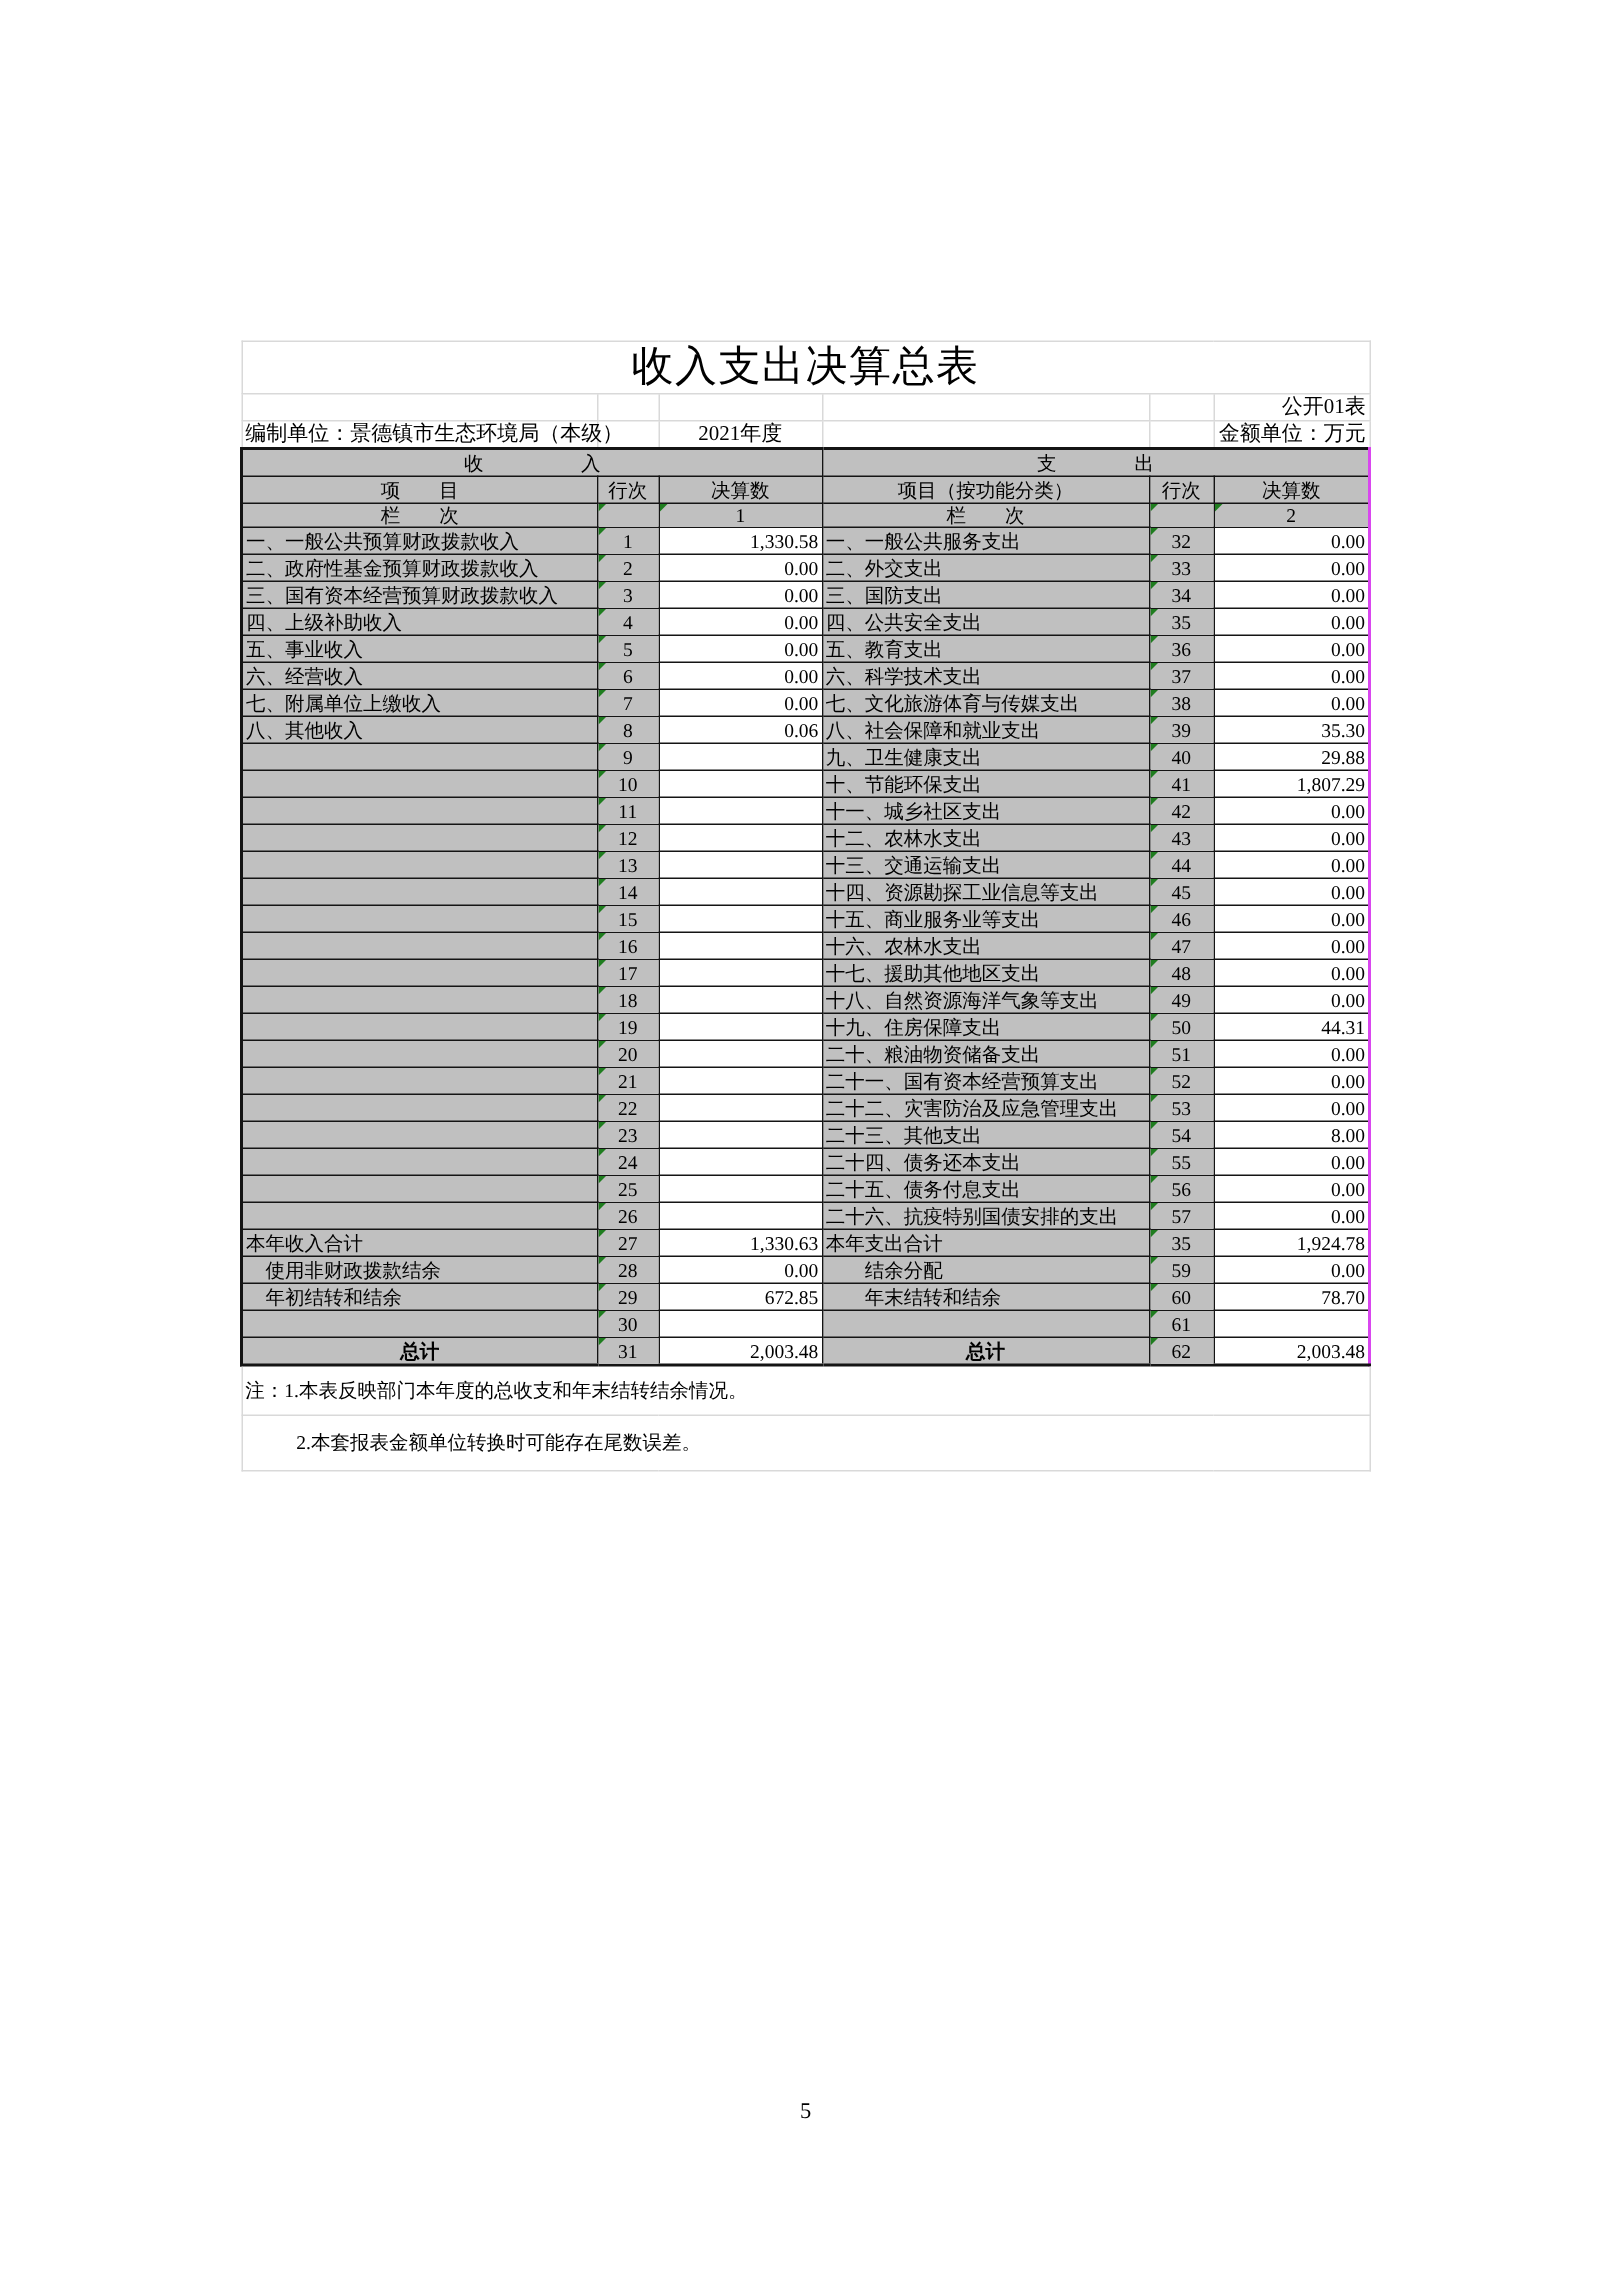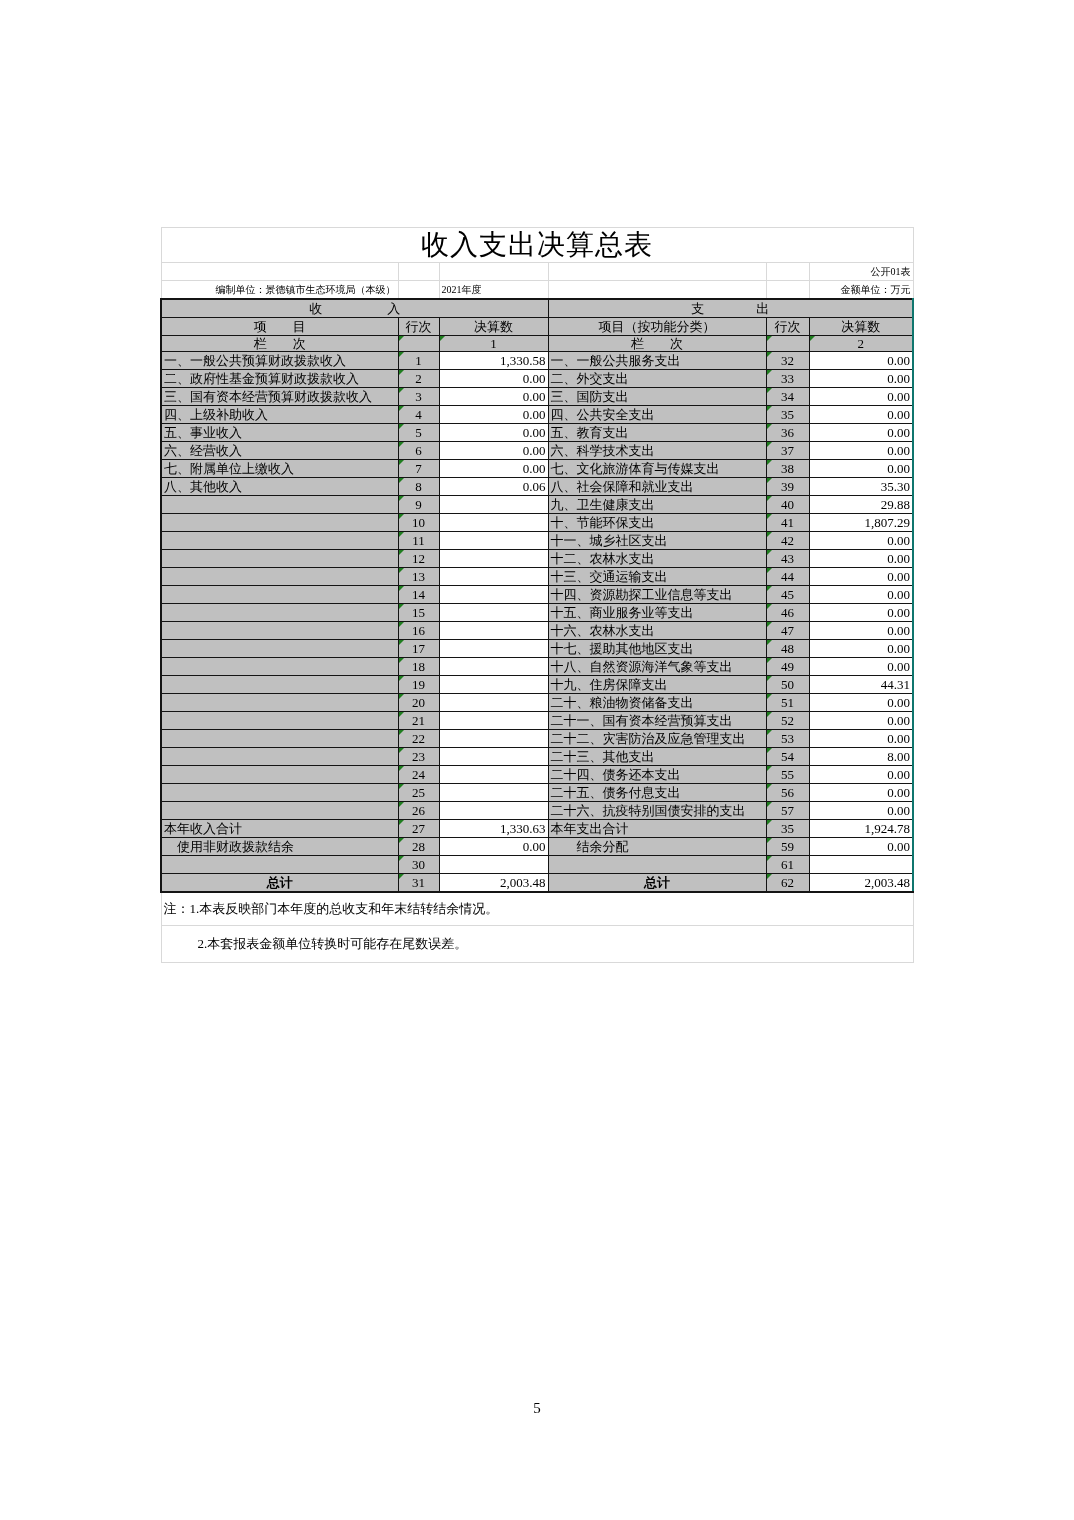--- a/index.html
+++ b/index.html
@@ -5,26 +5,26 @@
   html,body{margin:0;padding:0;background:#ffffff;width:1074px;height:1520px;position:relative;
     font-family:"Liberation Serif","DejaVu Serif",serif;color:#000;}
   .page{position:absolute;left:0;top:0;width:948px;height:1520px;background:#fff;}
   table.sheet{position:absolute;left:160px;top:227px;width:752px;border-collapse:collapse;
     table-layout:fixed;font-size:13px;}
   td{padding:0 2px;height:17px;line-height:17px;white-space:nowrap;overflow:hidden;vertical-align:middle;}
   
   tr.lite td{border:1px solid #d9d9d9;background:#fff;}
   tr.title-row td{border:1px solid #d9d9d9;height:34px;line-height:34px;font-size:28px;text-align:center;
     letter-spacing:1px;font-weight:500;}
-  tr.info-row td{font-size:10px;}
-  .al{text-align:right}.ac{}.ar{text-align:right}
+  tr.info-row td{font-size:14px;}
+  .al{text-align:right}.ac{text-align:center}.ar{text-align:right}
   
   tr.main td{border:1px solid #141414;}
   tr.main td:first-child{border-left:2px solid #141414;}
-  tr.main td:last-child{border-right:2px solid #0f766e;}
+  tr.main td:last-child{border-right:2px solid #d946ef;}
   tr.band-row td{border-top:2px solid #141414;}
   tr.row-last td{border-bottom:2px solid #141414;}
   tr.band-row td, tr.head-row td, tr.lanci-row td{background:#c0c0c0;text-align:center;}
   tr.lanci-row td{height:15px;line-height:15px;}
   td.label{background:#c0c0c0;text-align:left;}
   td.rownum{background:#c0c0c0;text-align:center;position:relative;}
   td.val{background:#ffffff;text-align:right;}
   td.tri{position:relative;}
   td.tri::before{content:"";position:absolute;left:0;top:0;width:0;height:0;
     border-top:5px solid #1f7d1f;border-right:5px solid transparent;}
@@ -307,20 +307,28 @@
         </tr>
         <tr class="main data-row">
           <td class="label">　使用非财政拨款结余</td>
           <td class="rownum tri">28</td>
           <td class="val">0.00</td>
           <td class="label">　　结余分配</td>
           <td class="rownum tri">59</td>
           <td class="val">0.00</td>
         </tr>
         <tr class="main data-row">
+          <td class="label">　年初结转和结余</td>
+          <td class="rownum tri">29</td>
+          <td class="val">672.85</td>
+          <td class="label">　　年末结转和结余</td>
+          <td class="rownum tri">60</td>
+          <td class="val">78.70</td>
+        </tr>
+        <tr class="main data-row">
           <td class="label"></td>
           <td class="rownum tri">30</td>
           <td class="val"></td>
           <td class="label"></td>
           <td class="rownum tri">61</td>
           <td class="val"></td>
         </tr>
         <tr class="main data-row total-row row-last">
           <td class="label">总计</td>
           <td class="rownum tri">31</td>

